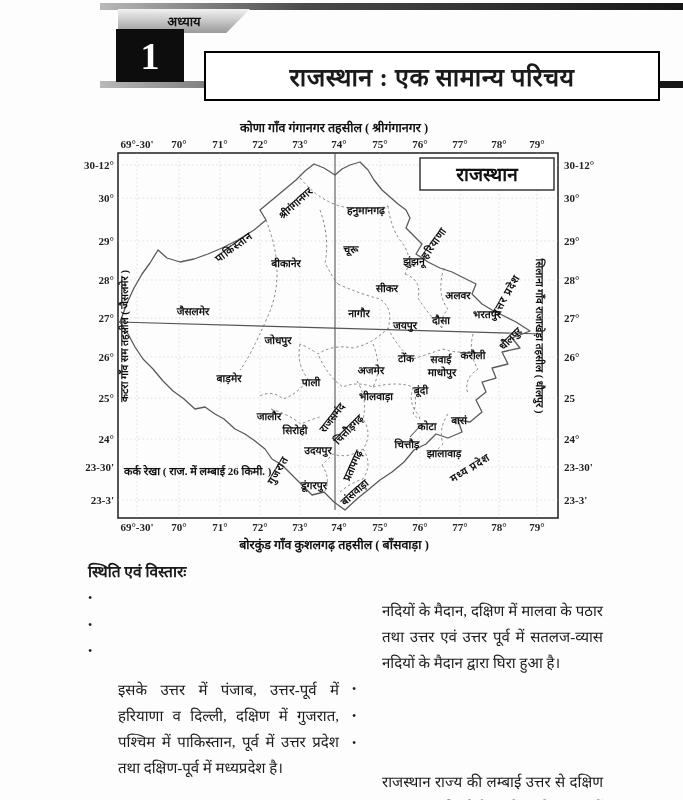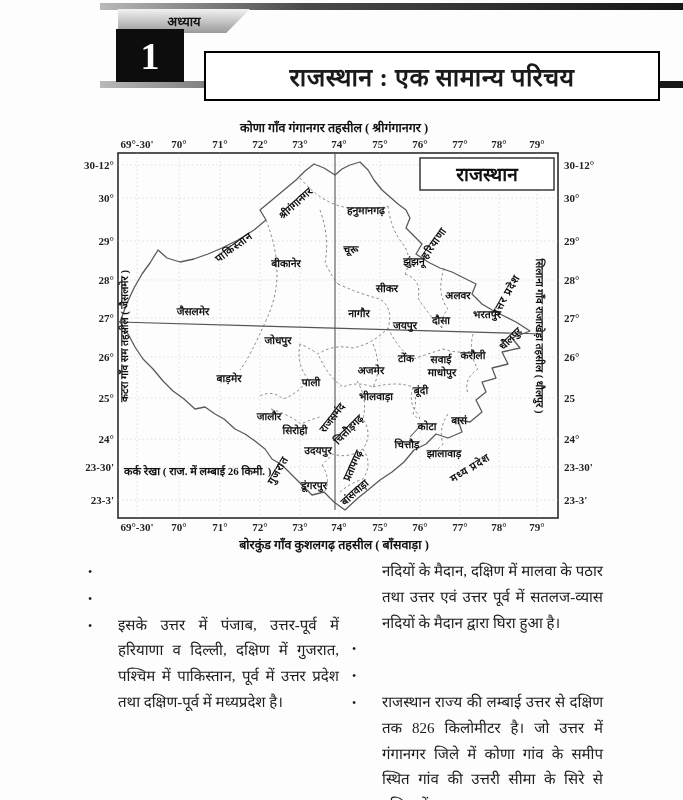--- a/index.html
+++ b/index.html
@@ -42,21 +42,21 @@
   .frame{fill:none;stroke:#2b2b2b;stroke-width:1.6;}
   .titlebox{fill:#fff;stroke:#2b2b2b;stroke-width:1.4;}
   
   .col{position:absolute;top:559px;width:251px;font-size:15px;line-height:25.8px;text-align:justify;}
   .col-left{left:88px;}
   .col-right{left:352px;}
   .sec-heading{font-weight:bold;font-size:15.5px;text-align:left;}
   .bullets{margin:0;padding:0;list-style:none;}
   .bullets li{display:flex;margin:0;}
   .bullet-marker{flex:0 0 30px;font-size:12px;padding-top:1px;}
-  .bullet-text{flex:1;text-align:justify;}
+  .bullet-text{flex:1;text-align:justify;margin-top:40px;}
   .bold{font-weight:bold;}
 </style>
 </head>
 <body>
 
 <div class="top-rule"></div>
 <div class="bottom-rule"></div>
 <div class="chapter-ribbon">
   <span>अध्याय</span>
 </div>
@@ -228,20 +228,21 @@
         <text x="164" y="132" class="neighbor" text-anchor="middle" transform="rotate(-36 164 132)">पाकिस्तान</text>
         <text x="365" y="127" class="neighbor" text-anchor="middle" transform="rotate(-55 365 127)">हरियाणा</text>
         <text x="437" y="179" class="neighbor" text-anchor="middle" transform="rotate(-60 437 179)">उत्तर प्रदेश</text>
         <text x="209" y="354" class="neighbor" text-anchor="middle" transform="rotate(-60 209 354)">गुजरात</text>
         <text x="400" y="353" class="neighbor" text-anchor="middle" transform="rotate(-32 400 353)">मध्य प्रदेश</text>
       </g>
 </svg>
 </div>
 
 <div class="col col-left">
+  <div class="sec-heading">स्थिति एवं विस्तारः</div>
   <ul class="bullets">
       <li>
         <span class="bullet-marker">•</span>
       </li>
       <li>
         <span class="bullet-marker">•</span>
       </li>
       <li>
         <span class="bullet-marker">•</span>
         <span class="bullet-text"><span>इसके उत्तर में पंजाब, उत्तर-पूर्व में हरियाणा व दिल्ली, दक्षिण में गुजरात, पश्चिम में पाकिस्तान, पूर्व में उत्तर प्रदेश तथा दक्षिण-पूर्व में मध्यप्रदेश है।</span></span>

